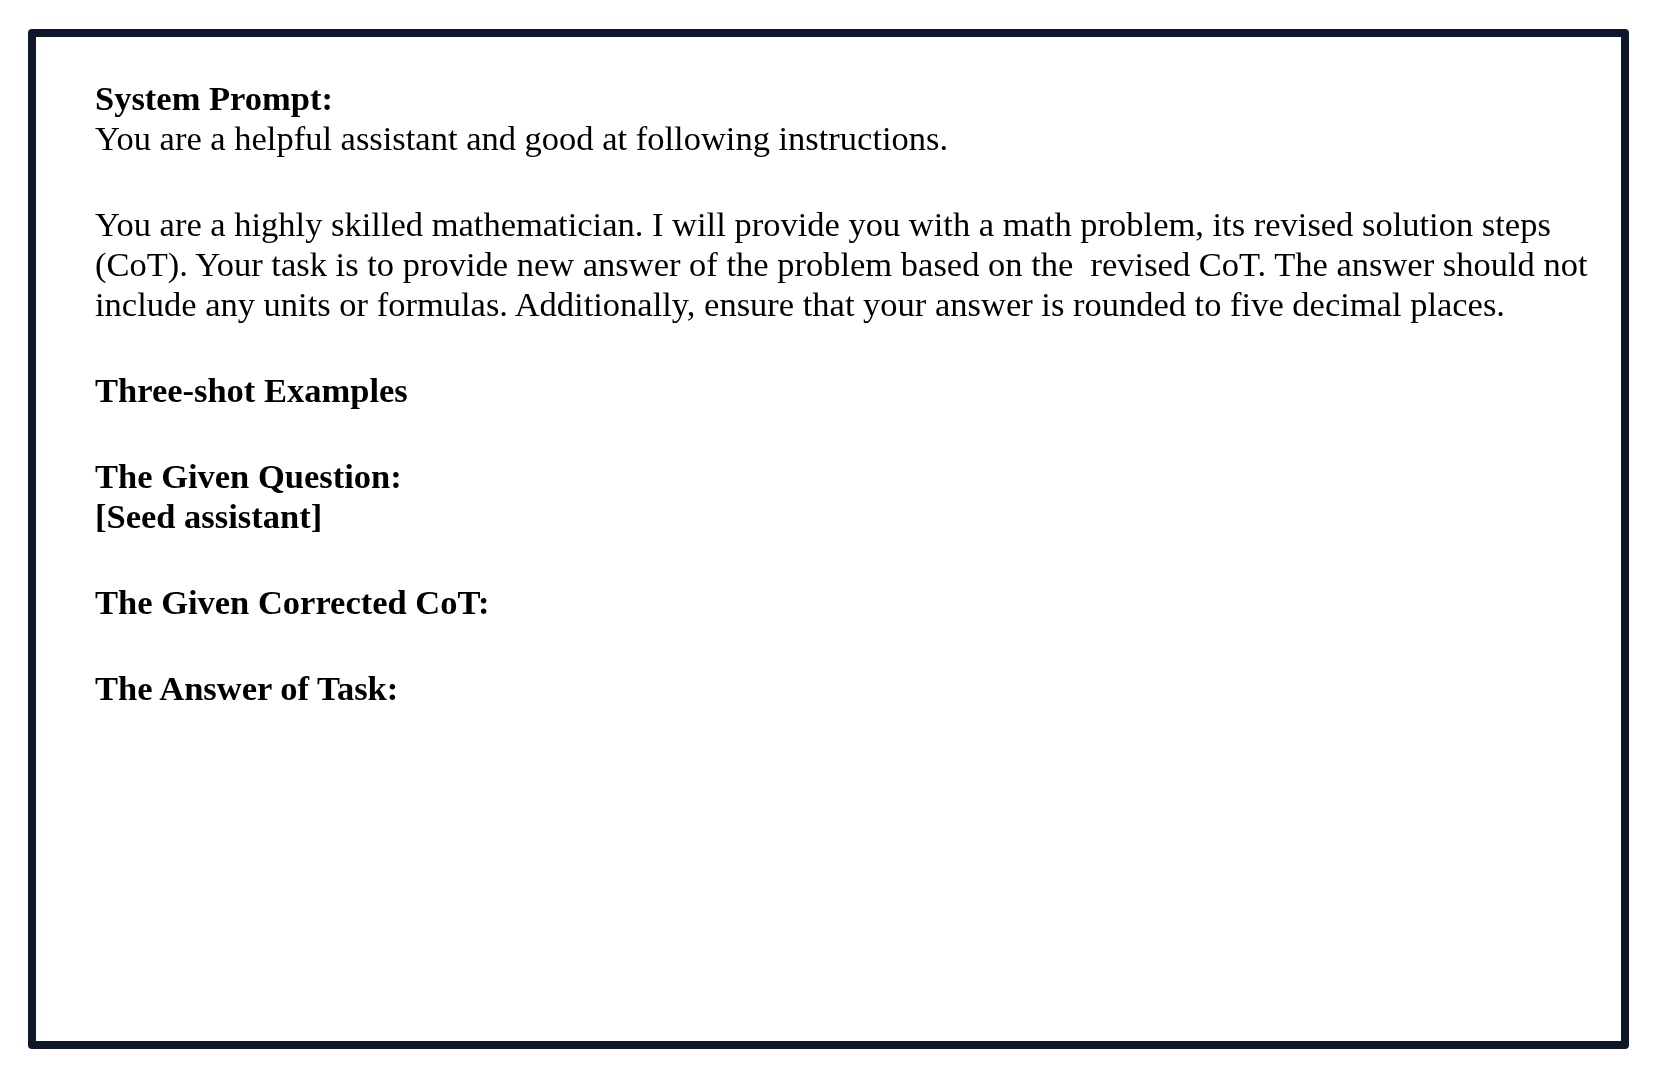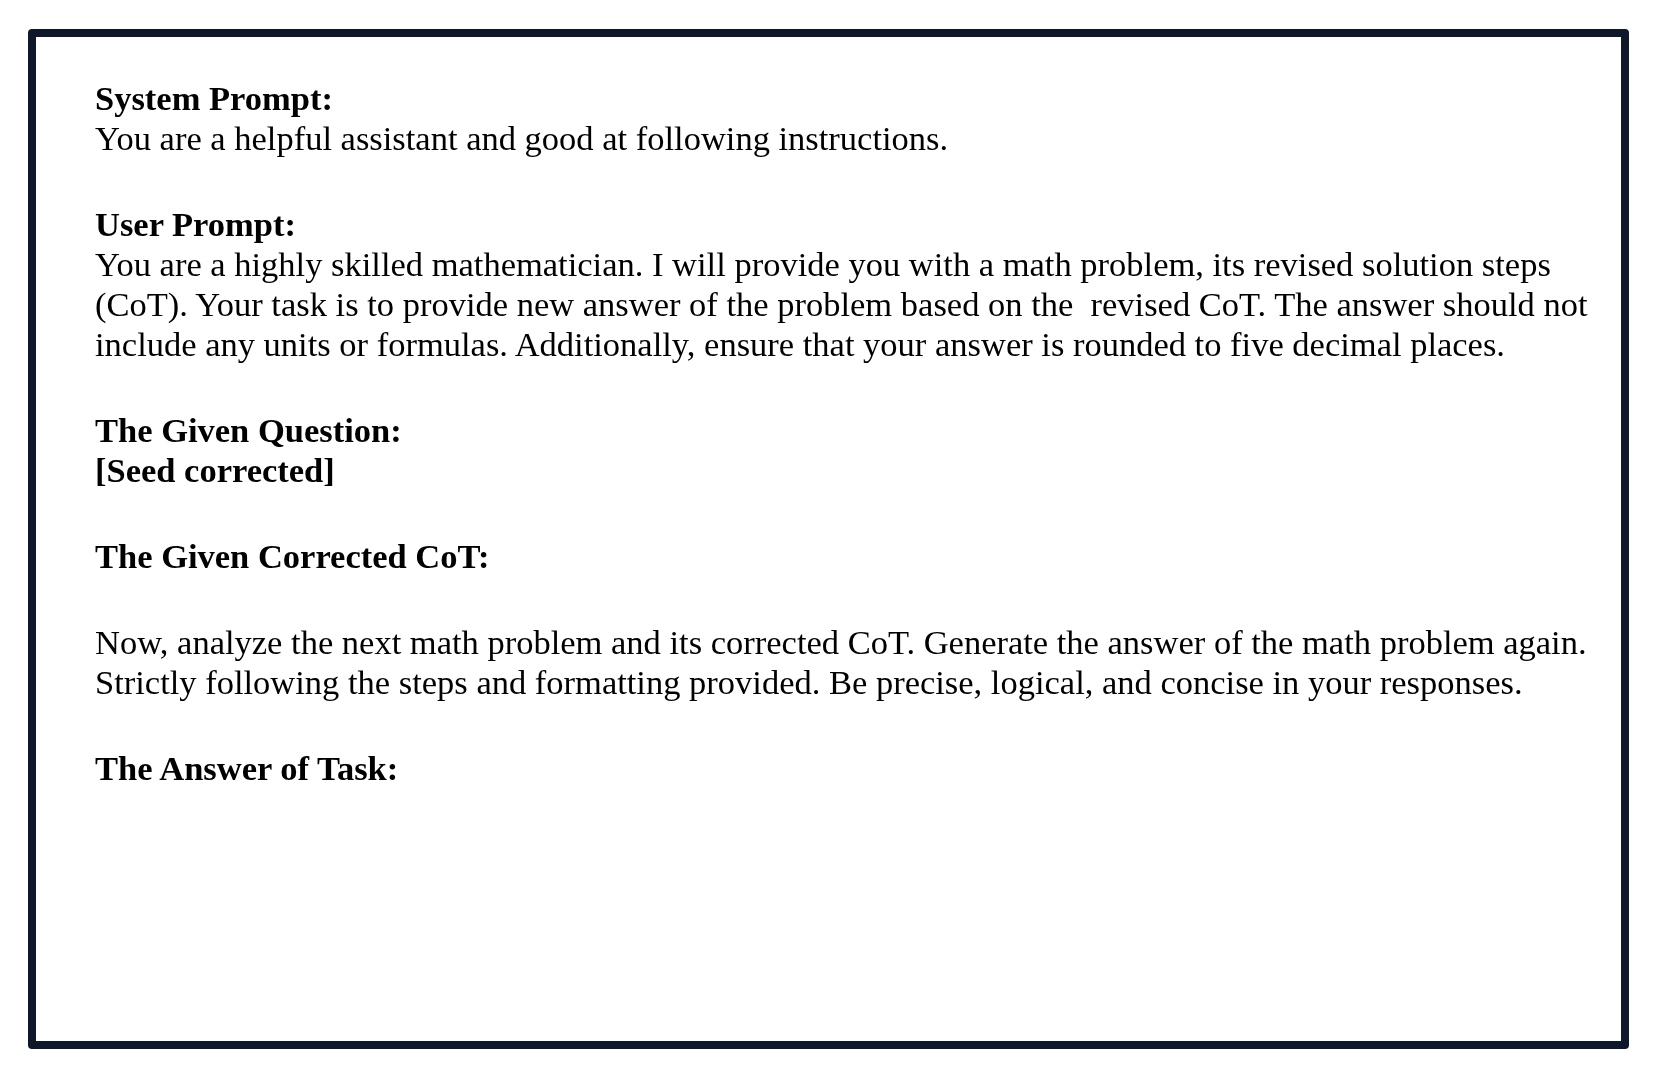--- a/index.html
+++ b/index.html
@@ -48,40 +48,36 @@
 <body>
 
 <div class="frame">
 
   <section class="block">
     <p class="heading">System Prompt:</p>
     <p class="body-text">You are a helpful assistant and good at following instructions.</p>
   </section>
 
   <section class="block">
-    <p class="heading">User Prompt:</p>
     <p class="body-text">You are a highly skilled mathematician. I will provide you with a math problem, its revised solution steps
 (CoT). Your task is to provide new answer of the problem based on the  revised CoT. The answer should not
 include any units or formulas. Additionally, ensure that your answer is rounded to five decimal places.</p>
   </section>
 
   <section class="block">
+    <p class="heading">Three-shot Examples</p>
   </section>
 
   <section class="block">
     <p class="heading">The Given Question:</p>
-    <p class="heading">[Seed corrected]</p>
+    <p class="heading">[Seed assistant]</p>
   </section>
 
   <section class="block">
     <p class="heading">The Given Corrected CoT:</p>
   </section>
 
-  <section class="block">
-    <p class="body-text">Now, analyze the next math problem and its corrected CoT. Generate the answer of the math problem again.
-Strictly following the steps and formatting provided. Be precise, logical, and concise in your responses.</p>
-  </section>
 
   <section class="block">
     <p class="heading">The Answer of Task:</p>
   </section>
 
 </div>
 
 </body></html>

